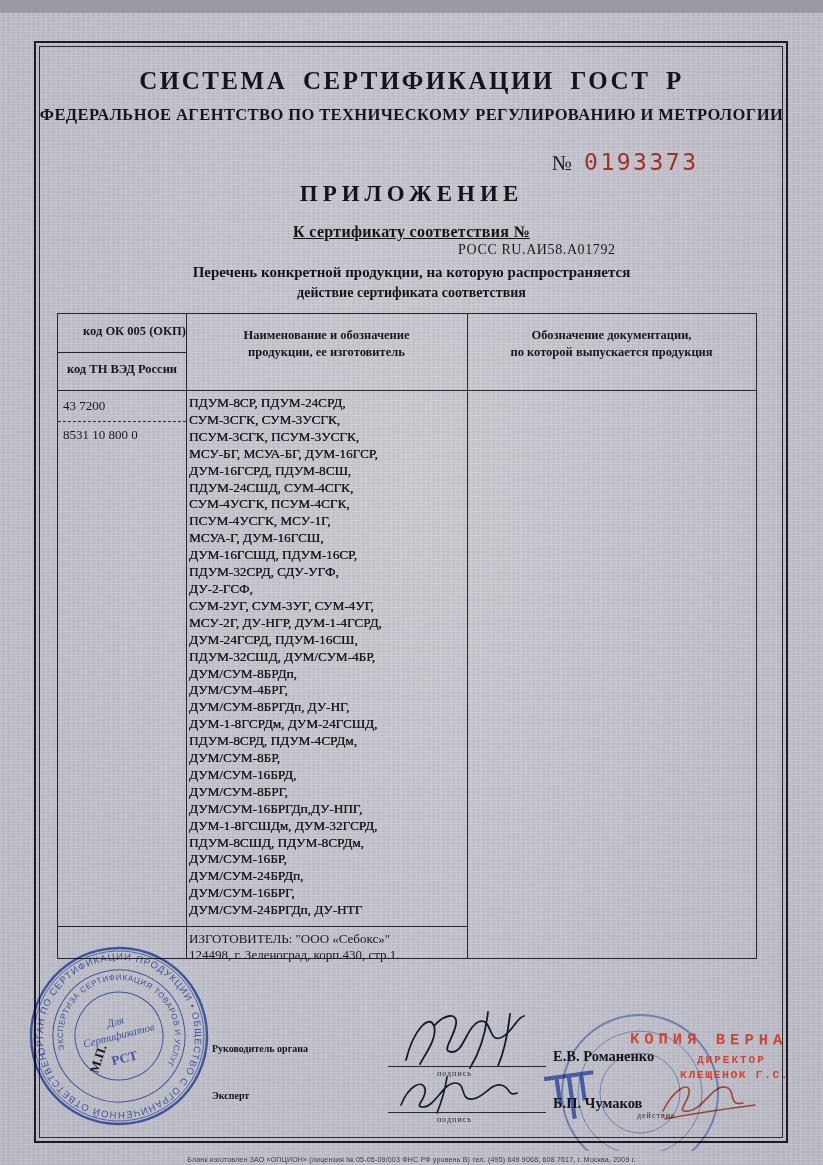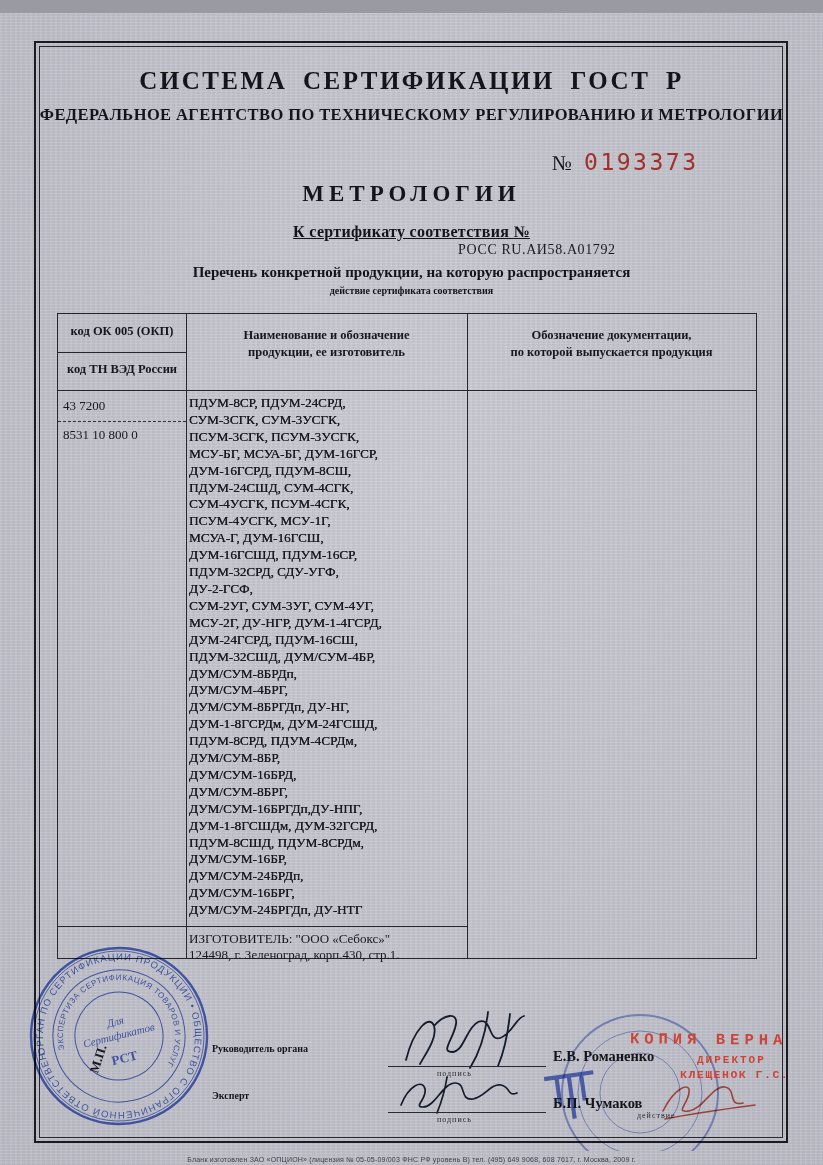--- a/index.html
+++ b/index.html
@@ -18,21 +18,21 @@
   .ctr{left:0;right:0;text-align:center;color:#14141a;}
   .system-title{top:54px;font-size:25px;font-weight:bold;letter-spacing:2.5px;word-spacing:7px;}
   .agency{top:92px;font-size:16.5px;font-weight:bold;letter-spacing:0.4px;}
   .num-block{left:552px;top:136px;display:flex;align-items:baseline;gap:12px;}
   .num-sign{font-size:21px;color:#17171d;}
   .num-value{font-family:"DejaVu Sans Mono",monospace;font-size:23px;letter-spacing:2.5px;color:#a12f2a;}
   .doc-title{top:168px;font-size:23px;font-weight:bold;letter-spacing:5px;}
   .cert-label{top:210px;font-size:16px;font-weight:bold;letter-spacing:0.3px;text-decoration:underline;}
   .cert-number{left:458px;top:229px;font-size:14px;letter-spacing:0.6px;color:#1a1a20;}
   .sub1{top:251px;font-size:15px;font-weight:bold;}
-  .sub2{top:272px;font-size:10px;font-weight:bold;}
+  .sub2{top:272px;font-size:14px;font-weight:bold;}
 
   .tbl{left:57px;top:300px;width:698px;height:644px;border:1.6px solid #26262c;}
   .tbl .vline{position:absolute;top:0;bottom:0;width:1.4px;background:#26262c;}
   .tbl .hline{position:absolute;height:1.4px;background:#26262c;}
   .tbl .dline{position:absolute;height:0;border-top:1.4px dashed #33333a;}
   .th{position:absolute;font-size:12.5px;font-weight:bold;text-align:center;color:#17171d;line-height:17px;white-space:pre-line;}
   .cell{position:absolute;font-size:13px;color:#17171d;}
   .products{position:absolute;left:131px;top:81px;font-size:13.2px;line-height:16.9px;color:#1a1a20;white-space:pre;text-shadow:0.25px 0 0 currentColor;}
   .manuf{position:absolute;left:131px;top:617px;font-size:13px;line-height:15.5px;color:#17171d;}
 
@@ -65,35 +65,35 @@
   </div>
 
   <div class="abs ctr system-title">СИСТЕМА СЕРТИФИКАЦИИ ГОСТ Р</div>
   <div class="abs ctr agency">ФЕДЕРАЛЬНОЕ АГЕНТСТВО ПО ТЕХНИЧЕСКОМУ РЕГУЛИРОВАНИЮ И МЕТРОЛОГИИ</div>
 
   <div class="abs num-block">
     <span class="num-sign">№</span>
     <span class="num-value">0193373</span>
   </div>
 
-  <div class="abs ctr doc-title">МЕТРОЛОГИИ</div>
+  <div class="abs ctr doc-title">ПРИЛОЖЕНИЕ</div>
   <div class="abs ctr cert-label">К сертификату соответствия №</div>
   <div class="abs cert-number">РОСС RU.АИ58.А01792</div>
   <div class="abs ctr sub1">Перечень конкретной продукции, на которую распространяется</div>
   <div class="abs ctr sub2">действие сертификата соответствия</div>
 
   <div class="abs tbl">
     <div class="vline" style="left:128px;"></div>
     <div class="vline" style="left:409px;"></div>
     <div class="hline" style="left:0;right:0;top:76px;"></div>
     <div class="hline" style="left:0;width:128px;top:38px;"></div>
     <div class="dline" style="left:0;width:128px;top:107px;"></div>
     <div class="hline" style="left:0;width:409px;top:612px;"></div>
 
-    <div class="th" style="left:0;width:128px;top:9px;">код ОК 005 (ОКП)</div>
+    <div class="th" style="left:0;width:128px;top:9px;text-align:right;">код ОК 005 (ОКП)</div>
     <div class="th" style="left:0;width:128px;top:47px;">код ТН ВЭД России</div>
     <div class="th" style="left:128px;width:281px;top:13px;">Наименование и обозначение
 продукции, ее изготовитель</div>
     <div class="th" style="left:409px;width:289px;top:13px;">Обозначение документации,
 по которой выпускается продукция</div>
 
     <div class="cell" style="left:5px;top:84px;">43 7200</div>
     <div class="cell" style="left:5px;top:113px;">8531 10 800 0</div>
 
     <div class="products">ПДУМ-8СР, ПДУМ-24СРД,

